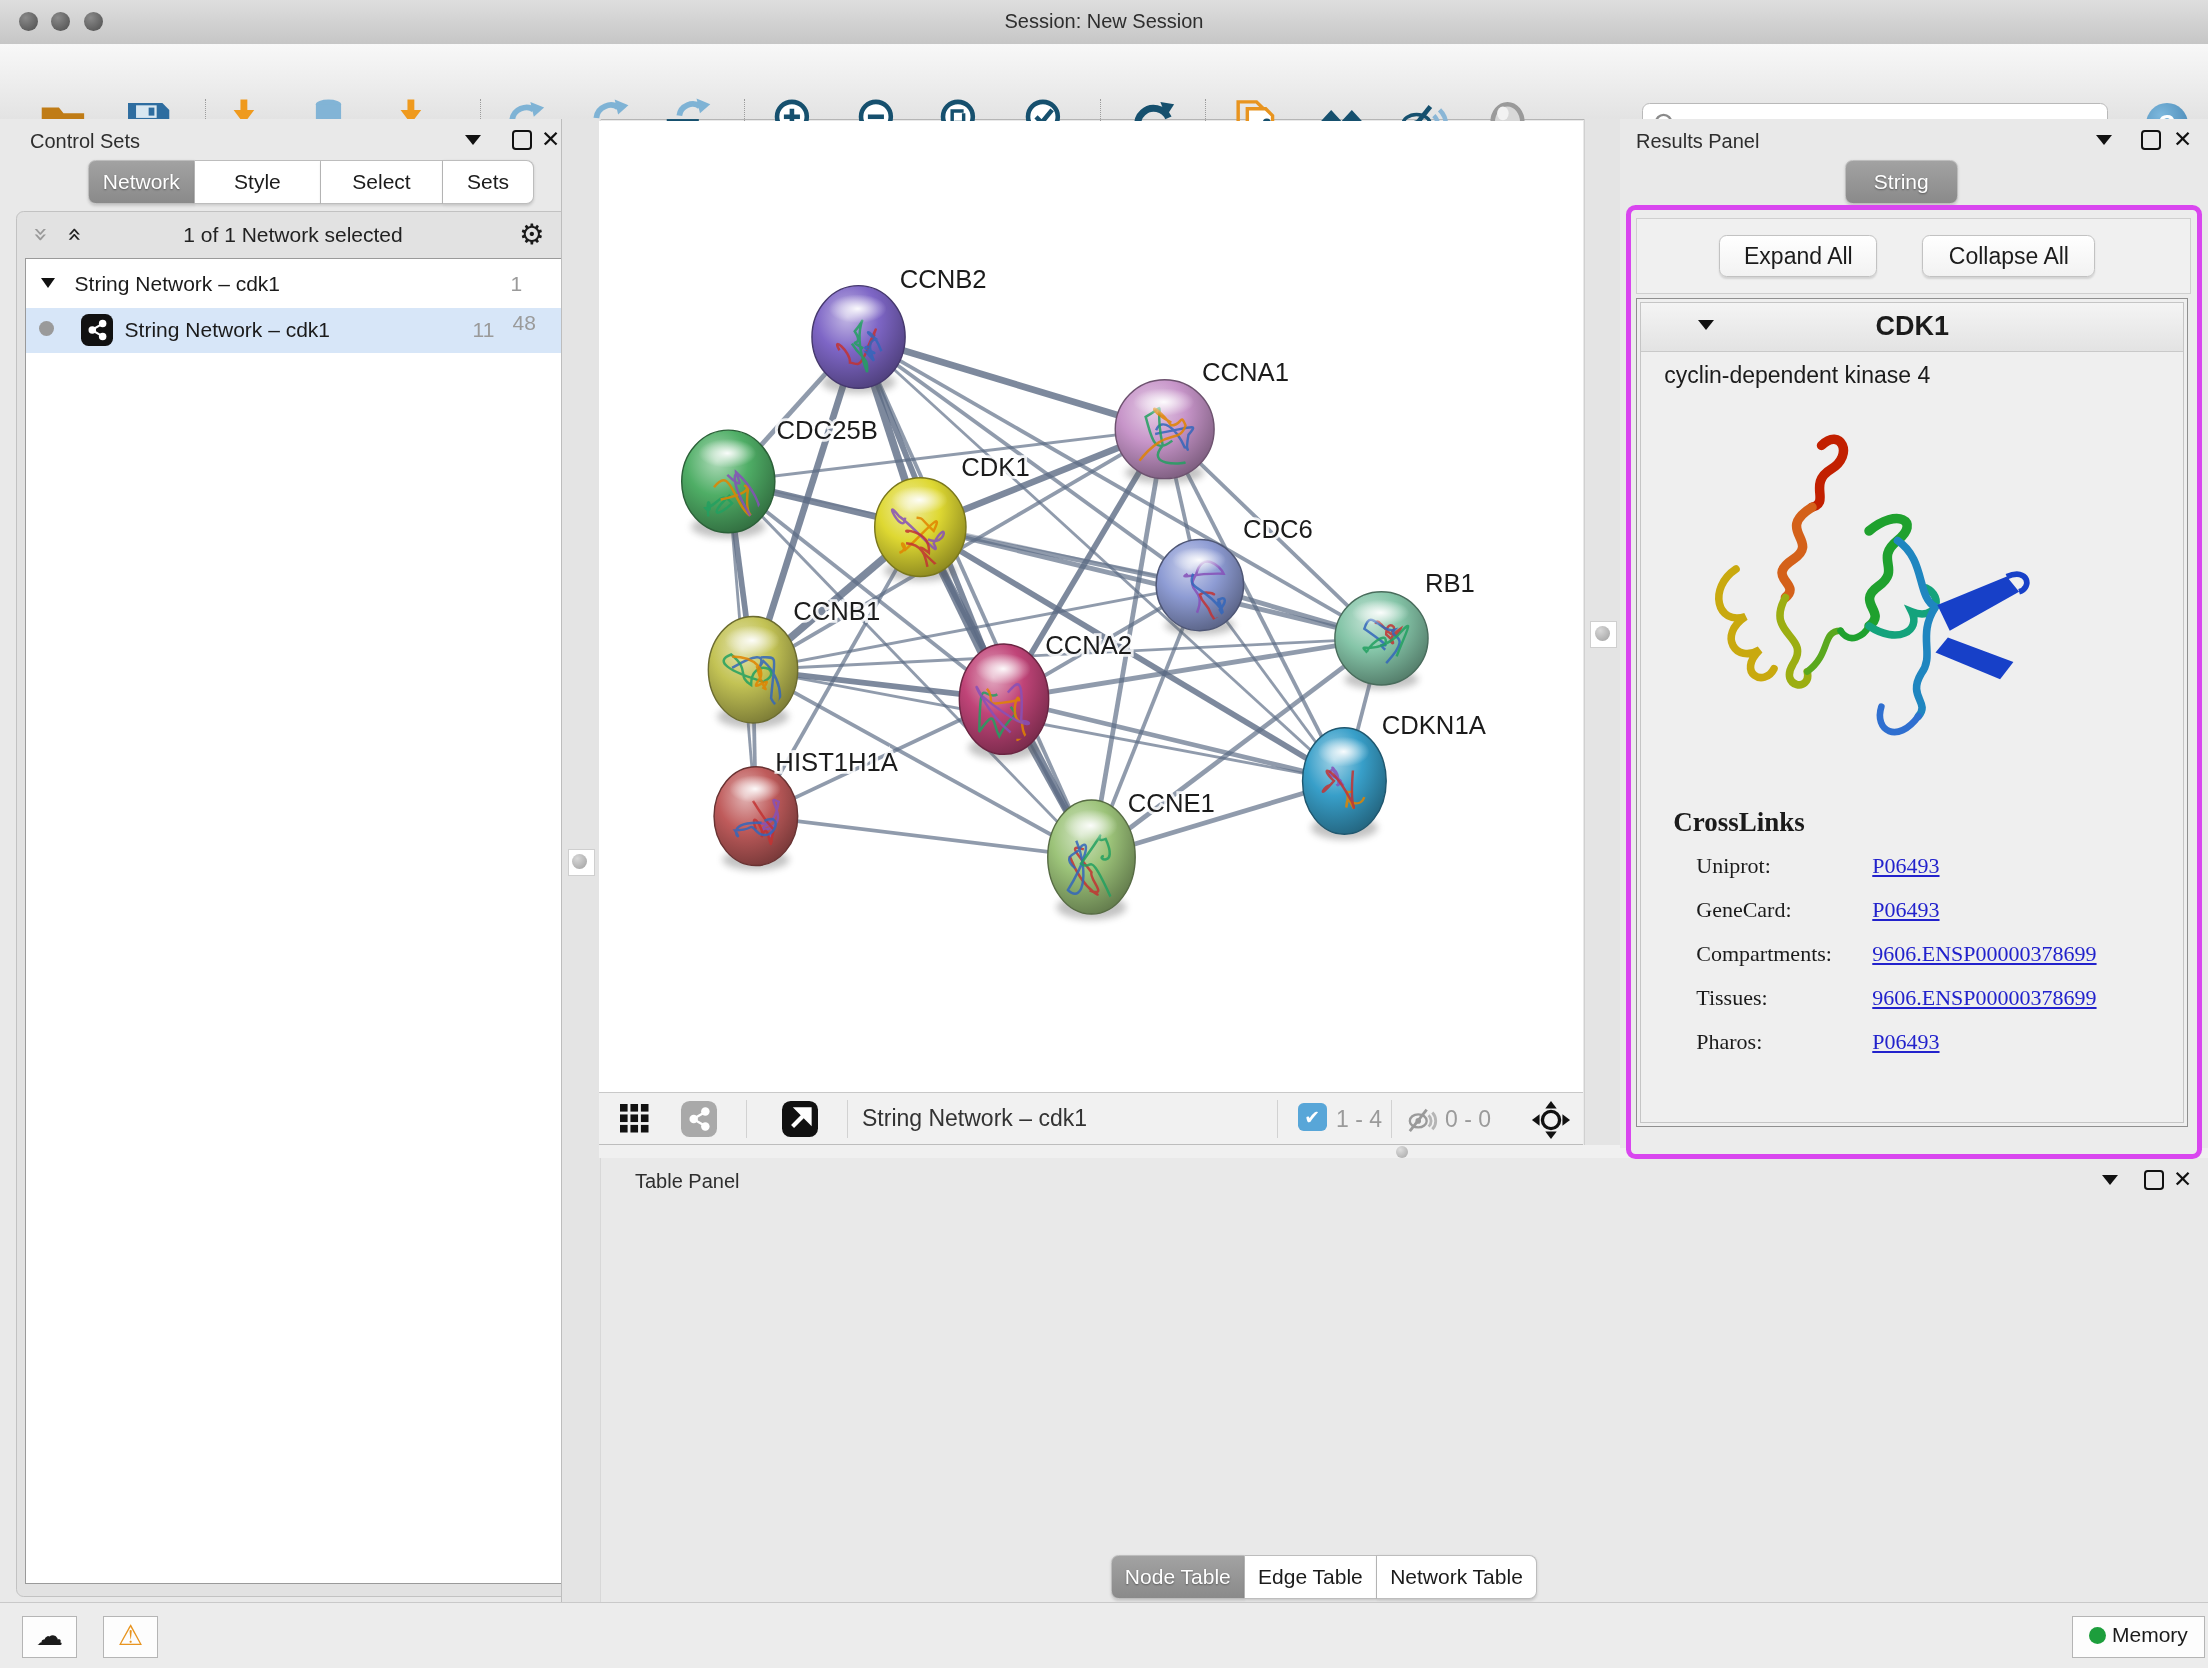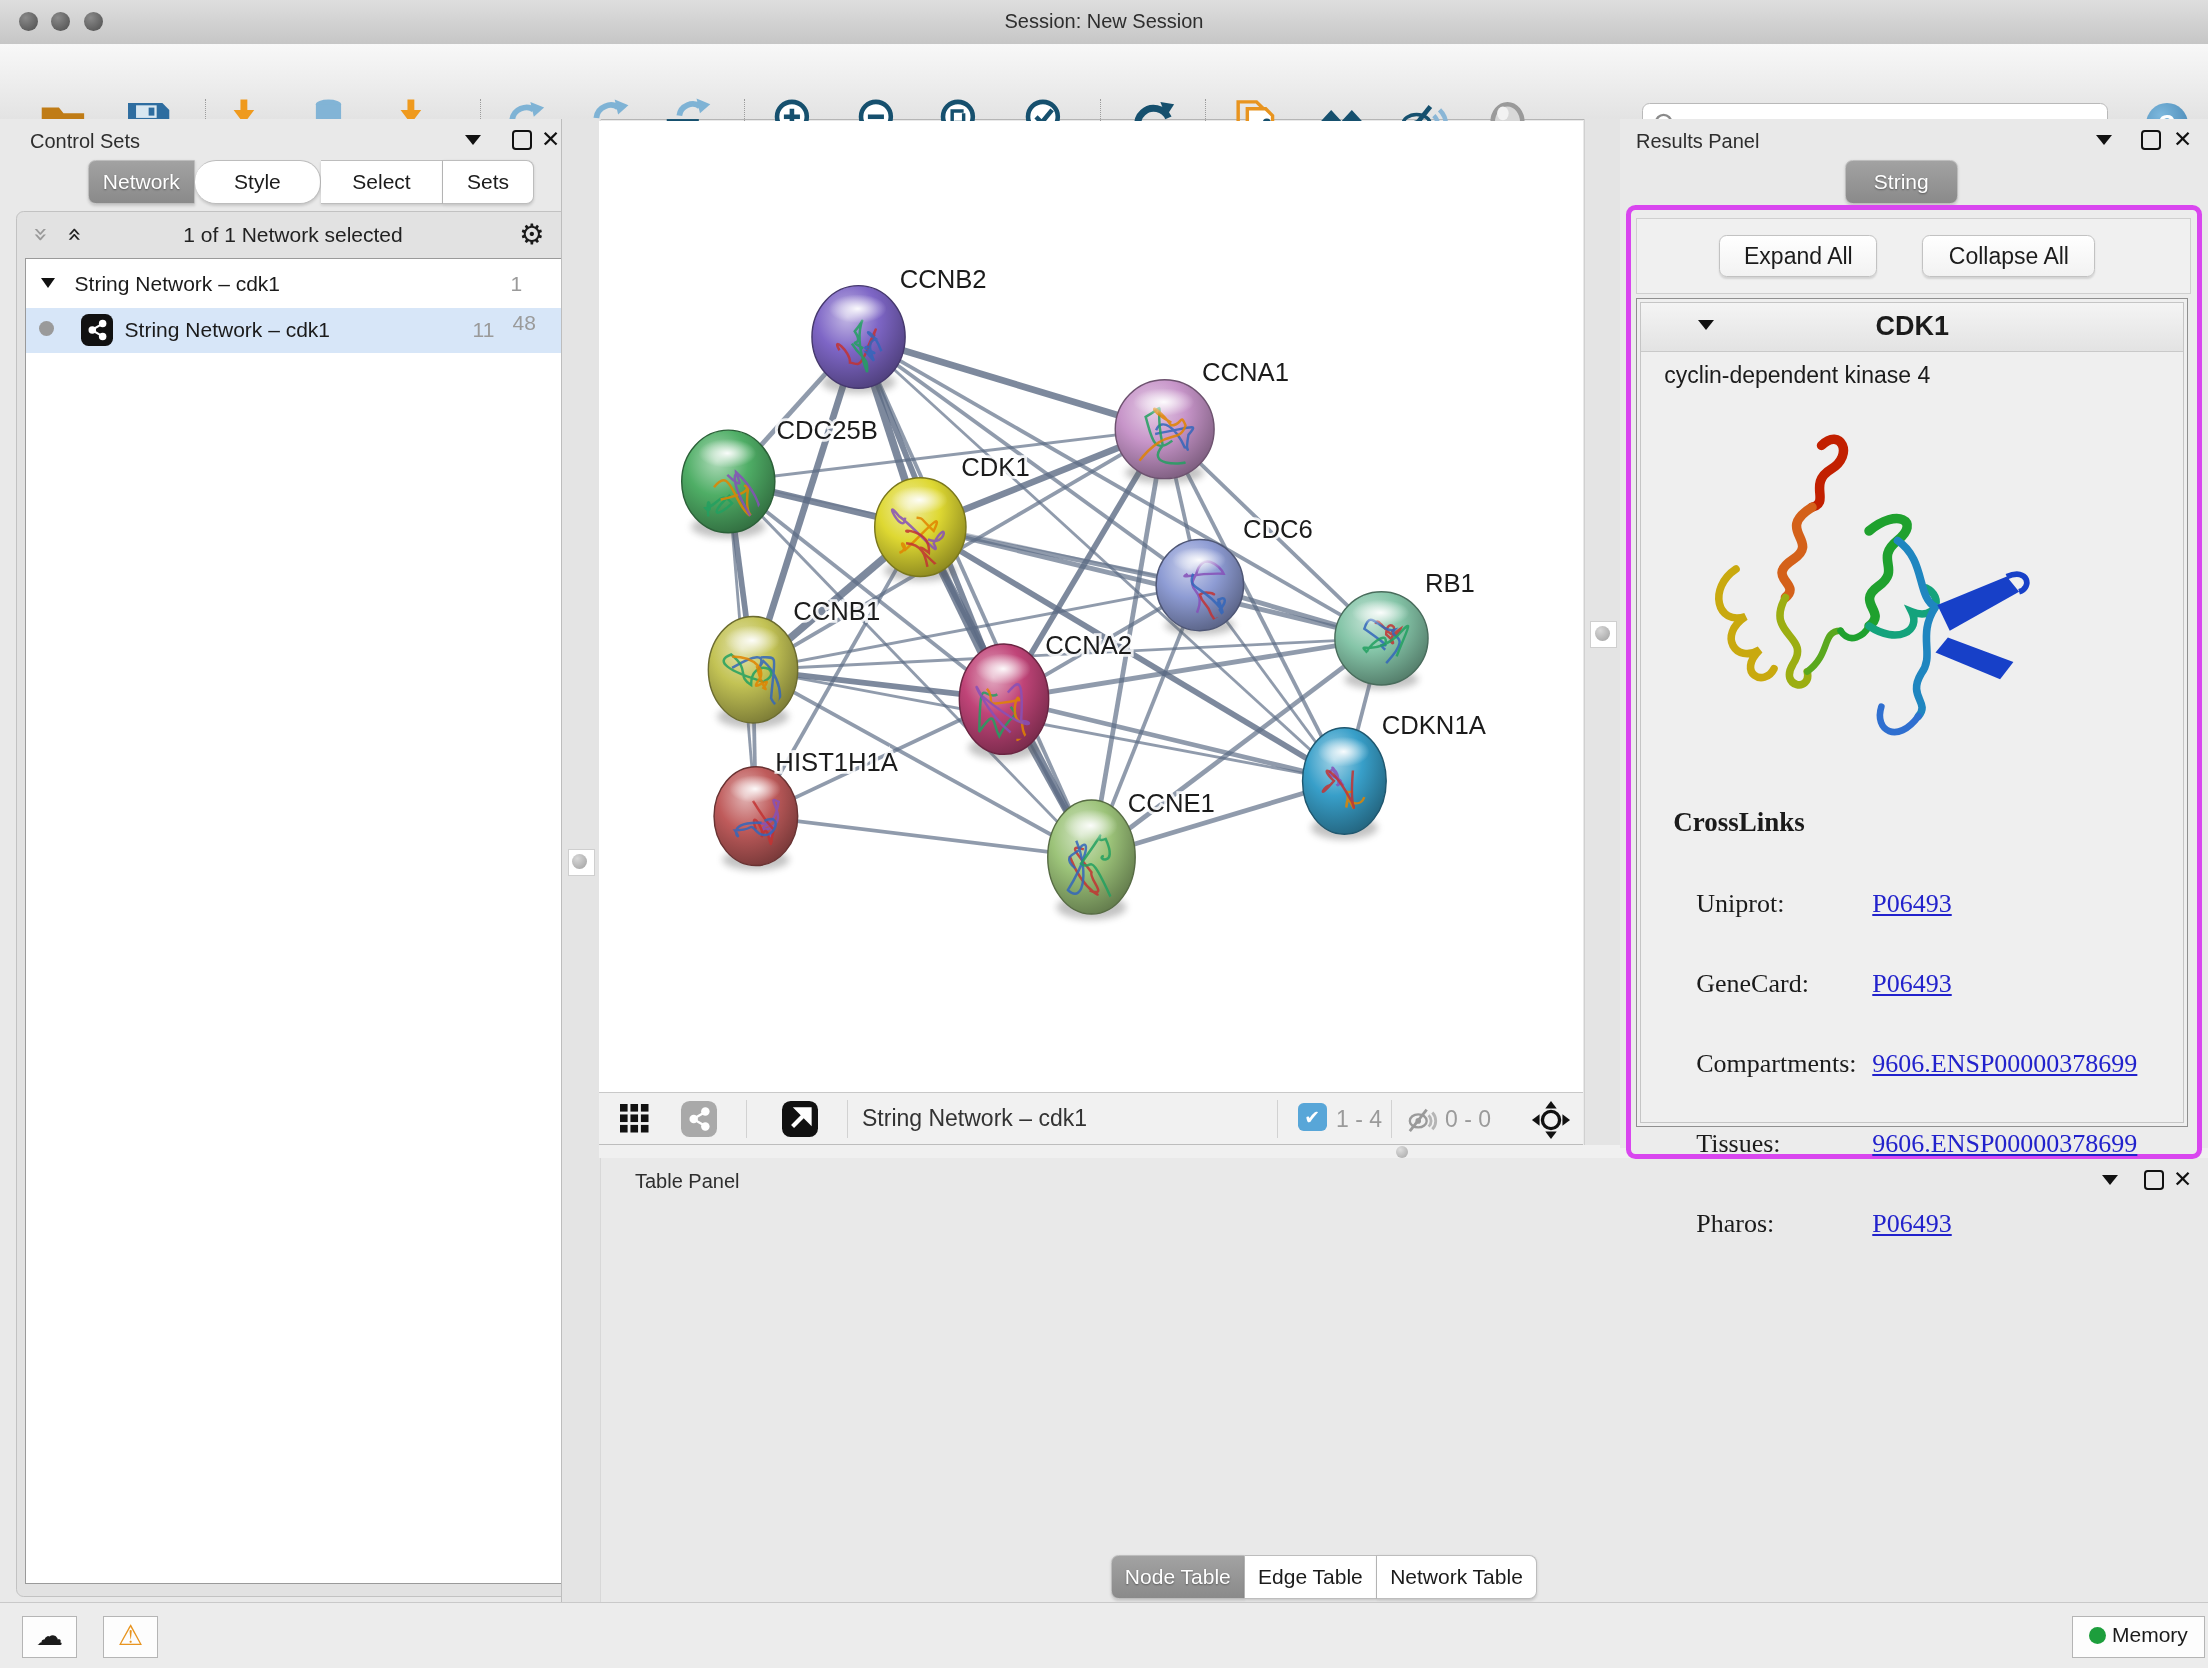--- a/index.html
+++ b/index.html
@@ -72,21 +72,21 @@
             border:5px solid #d946ef;border-radius:9.5px;}
   .rp-btnbar{position:absolute;left:5.7px;top:7.6px;width:553px;height:74px;background:#f0f0f0;
              border:1px solid #cfcfcf;}
   .btn{position:absolute;height:40px;line-height:40px;text-align:center;font-size:23px;background:linear-gradient(#fff,#f2f2f2);
        border:1px solid #c2c2c2;border-radius:7.6px;box-shadow:0 1.9px 1.9px rgba(0,0,0,.12);}
   .gene-box{position:absolute;left:5.7px;top:88px;width:550px;height:827px;border:1.9px solid #8f8f8f;background:#efefef;}
   .gene-inner{position:absolute;left:2.9px;top:2.9px;right:2.9px;bottom:2.9px;border:1px solid #c5c5c5;}
   .gene-head{position:absolute;left:0;top:0;width:100%;height:48px;background:linear-gradient(#f4f4f4,#e3e3e3);
              border-bottom:1px solid #c9c9c9;}
   .serif{font-family:"Liberation Serif","DejaVu Serif",serif;}
-  .xl-row{font-size:26px;height:44px;margin-top:36px;}
+  .xl-row{font-size:22px;height:44px;}
   .xl-link{color:#2222cc;text-decoration:underline;}
   
   .statusbar{position:absolute;left:0;top:1602px;width:100%;height:67px;background:#ececec;border-top:1px solid #c9c9c9;}
   .sb-btn{position:absolute;top:13.3px;height:40px;background:#fdfdfd;border:1.9px solid #b5b5b5;
           text-align:center;}
   .memdot{display:inline-block;width:17px;height:17px;border-radius:50%;background:#1d9e3c;vertical-align:-1.9px;}
   svg{display:block;}
   text{font-family:"Liberation Sans",sans-serif;}
 </style>
 </head>
@@ -276,21 +276,21 @@
     <span class="helpbtn">?</span>
   </div>
 
   <div class="abs" style="left:0;top:119px;width:561px;height:1483px;background:#e9e9e9;">
     <div class="abs panel-title" style="left:30px;top:11.4px">Control Sets</div>
     <span class="abs ph-tri" style="left:465px;top:16px"></span>
     <span class="abs ph-sq" style="left:512px;top:11.4px"></span>
     <span class="abs ph-x" style="left:541px;top:11.4px">✕</span>
     <div class="seg" style="left:88px;top:41px" id="cp-tabs">
         <span class="tab sel" style="width: 97px;">Network</span>
-        <span class="tab" style="width: 118px; border-radius: 21px;">Style</span>
+        <span class="tab" style="width: 118px;">Style</span>
         <span class="tab" style="width: 113px;">Select</span>
         <span class="tab" style="width: 83px;">Sets</span>
       </div>
     <div class="cp-box" style="top:92px;height:1384px">
       <div class="cp-head">
         <span class="abs chev" style="left:17px;top:7.6px;color:#999">»</span>
         <span class="abs chev" style="left:51px;top:7.6px;color:#222">«</span>
         <span class="abs" style="left:0;width:100%;top:10.5px;text-align:center">1 of 1 Network selected</span>
         <span class="abs gear" style="left:502px;top:5.7px">⚙</span>
       </div>

